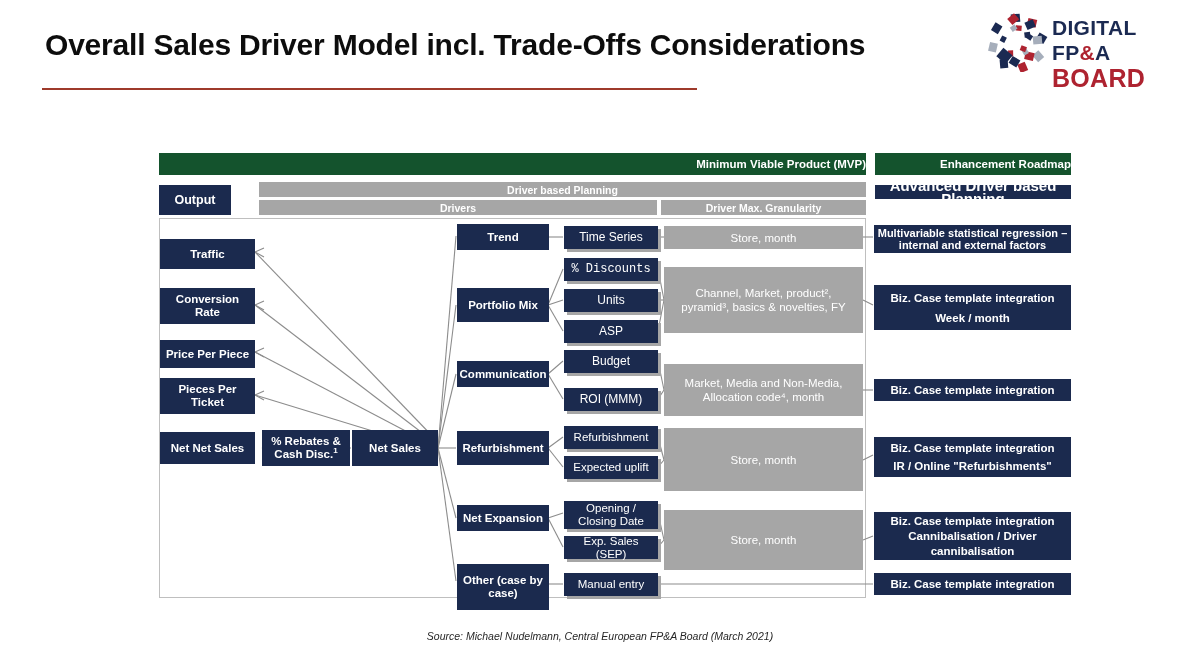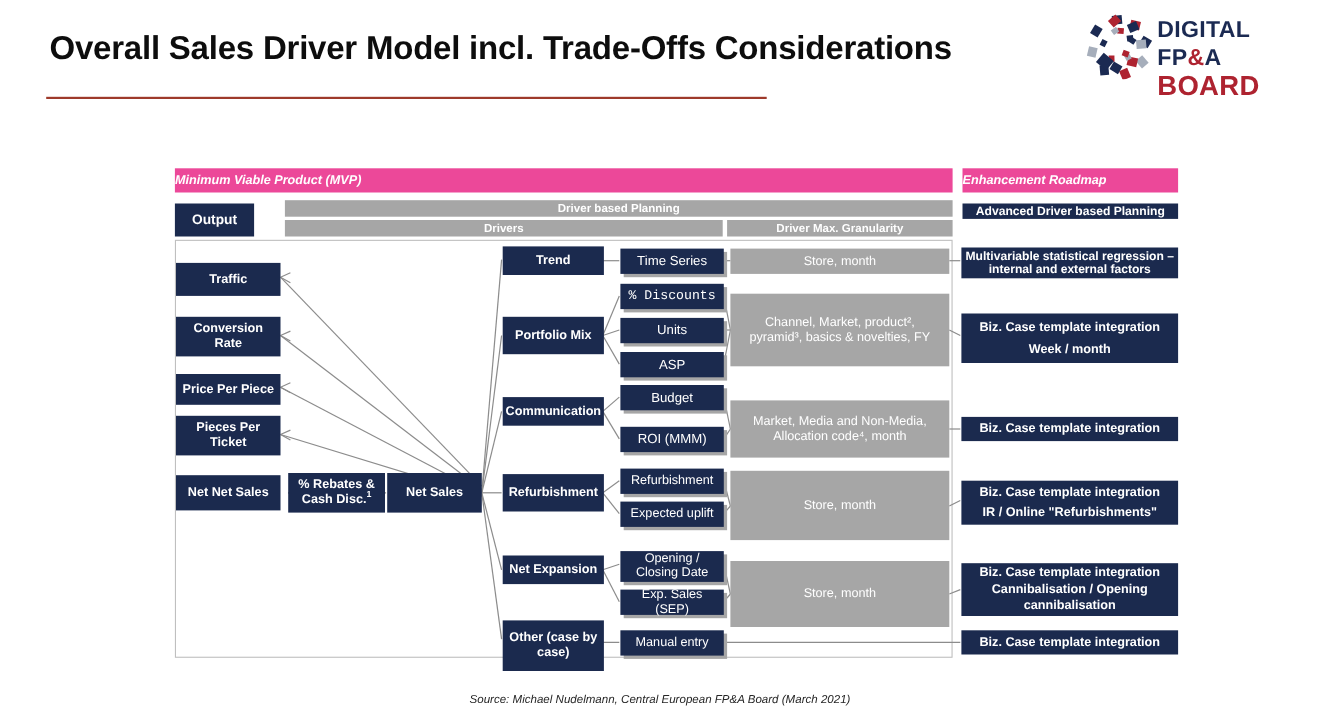--- a/index.html
+++ b/index.html
@@ -38,25 +38,24 @@
     font-weight:bold; font-size:11.5px; line-height:13px;
     box-sizing:border-box; padding:1px 3px;
   }
   .gray {
     position:absolute; background:#a6a6a6; color:#ffffff;
     display:flex; align-items:center; justify-content:center; text-align:center;
     font-weight:bold; font-size:11px; line-height:14px;
     box-sizing:border-box; padding:1px 11px;
   }
   .dark-red {
-    position:absolute; background:#ec4899; color:#ffffff;
-    display:flex; align-items:center; justify-content:flex-start; text-align:center;
+    position:absolute; background:#14532d; color:#ffffff;
+    display:flex; align-items:center; justify-content:flex-end; text-align:center;
     font-weight:bold; font-size:11.5px;
     box-sizing:border-box;
-    font-style:italic;
   }
   .sub-plain {
     font-weight:normal;
   }
   .shadow { box-shadow:3px 3px 0 0 #a6a6a6; }
 
   
   #diagram-frame {
     position:absolute; left:159px; top:218px; width:707px; height:380px;
     border:1px solid #bfbfbf; box-sizing:border-box;
@@ -130,21 +129,21 @@
 
   <div class="gray" style="left:259px; top:182px; width:607px; height:15px; font-size:10.5px;">
     <span>Driver based Planning</span>
   </div>
   <div class="gray" style="left:259px; top:200px; width:398px; height:15px; font-size:10.5px;">
     <span>Drivers</span>
   </div>
   <div class="gray" style="left:661px; top:200px; width:205px; height:15px; font-size:10.5px;">
     <span>Driver Max. Granularity</span>
   </div>
-  <div class="navy" style="left:875px; top:185px; width:196px; height:14px; font-size:11px;">
+  <div class="navy" style="left:875px; top:185px; width:196px; height:14px; font-size:15px;">
     <span>Advanced Driver based Planning</span>
   </div>
 
   <div id="diagram-frame"></div>
 
   <svg id="connectors">
     <g stroke="#8C8C8C" stroke-width="1.1" fill="none">
 
       <path d="M438,442 L255,252"></path>
       <path d="M438,445 L255,305"></path>
@@ -301,21 +300,21 @@
   <div class="navy" style="left:874px; top:285px; width:197px; height:45px; font-size:11.5px; line-height:20px;">
     <span><span>Biz. Case template integration</span><br><span>Week / month</span></span>
   </div>
   <div class="navy" style="left:874px; top:379px; width:197px; height:22px; font-size:11.5px;">
     <span>Biz. Case template integration</span>
   </div>
   <div class="navy" style="left:874px; top:437px; width:197px; height:40px; font-size:11.5px; line-height:18px;">
     <span><span>Biz. Case template integration</span><br><span>IR / Online "Refurbishments"</span></span>
   </div>
   <div class="navy" style="left:874px; top:512px; width:197px; height:48px; font-size:11.5px; line-height:15px;">
-    <span><span>Biz. Case template integration</span><br><span>Cannibalisation / Opening cannibalisation</span></span>
+    <span><span>Biz. Case template integration</span><br><span>Cannibalisation / Driver cannibalisation</span></span>
   </div>
   <div class="navy" style="left:874px; top:573px; width:197px; height:22px; font-size:11.5px;">
     <span>Biz. Case template integration</span>
   </div>
 
   <div id="source-note">Source: Michael Nudelmann, Central European FP&amp;A Board (March 2021)</div>
 
 </div>
 
 </body></html>

